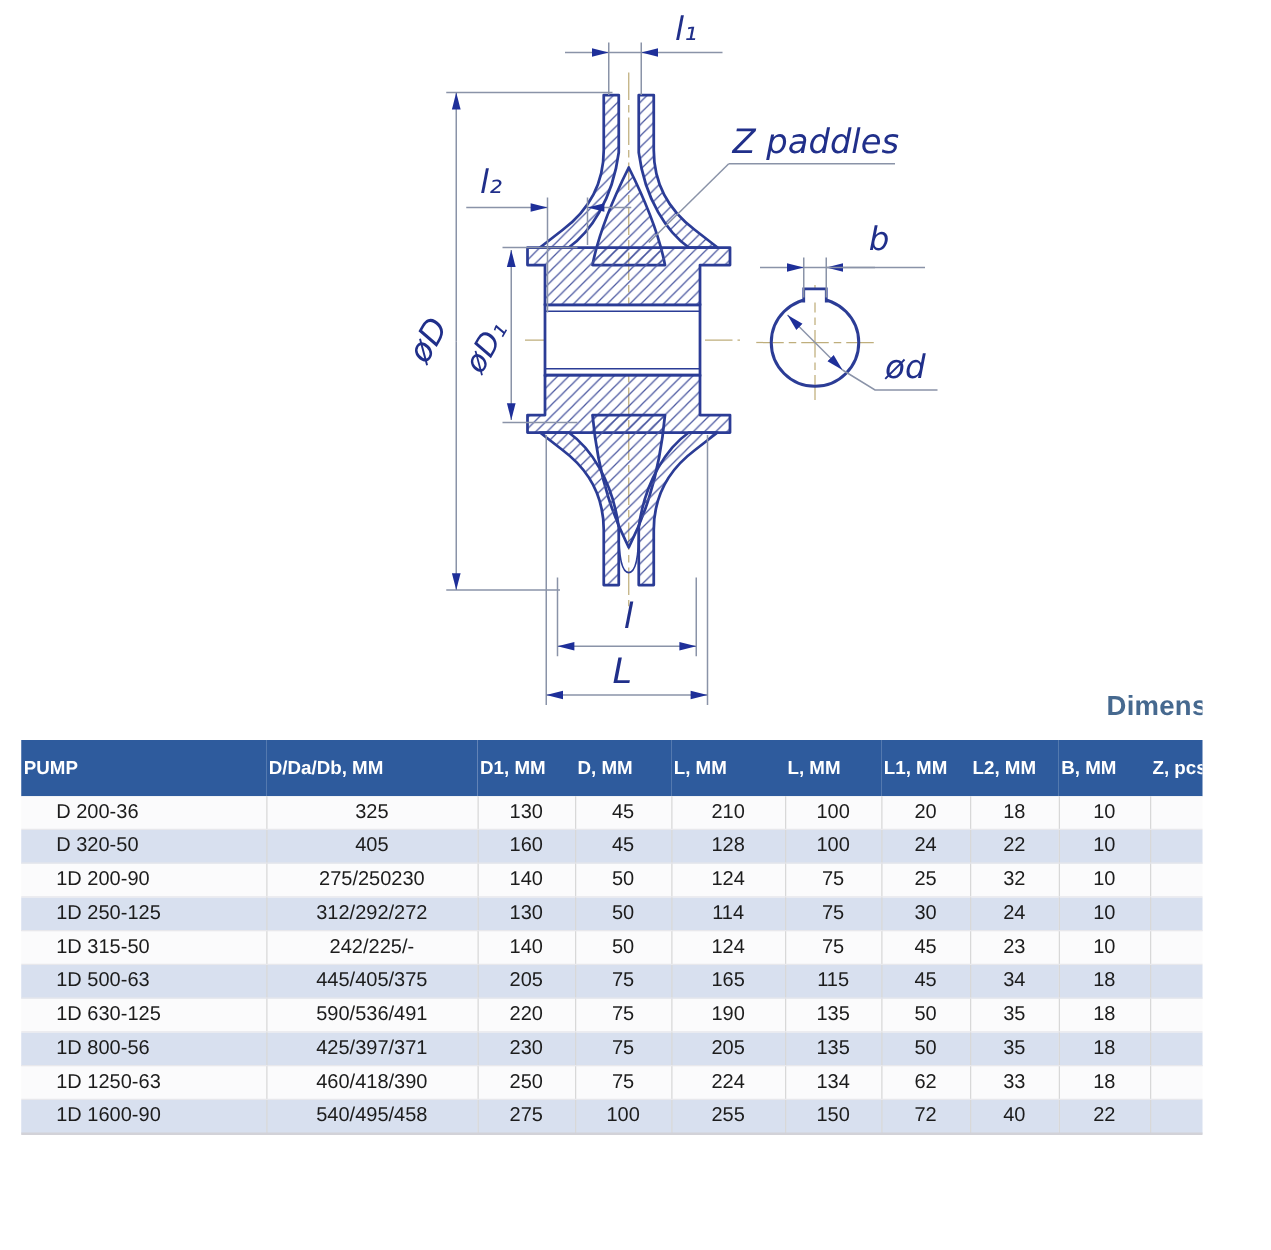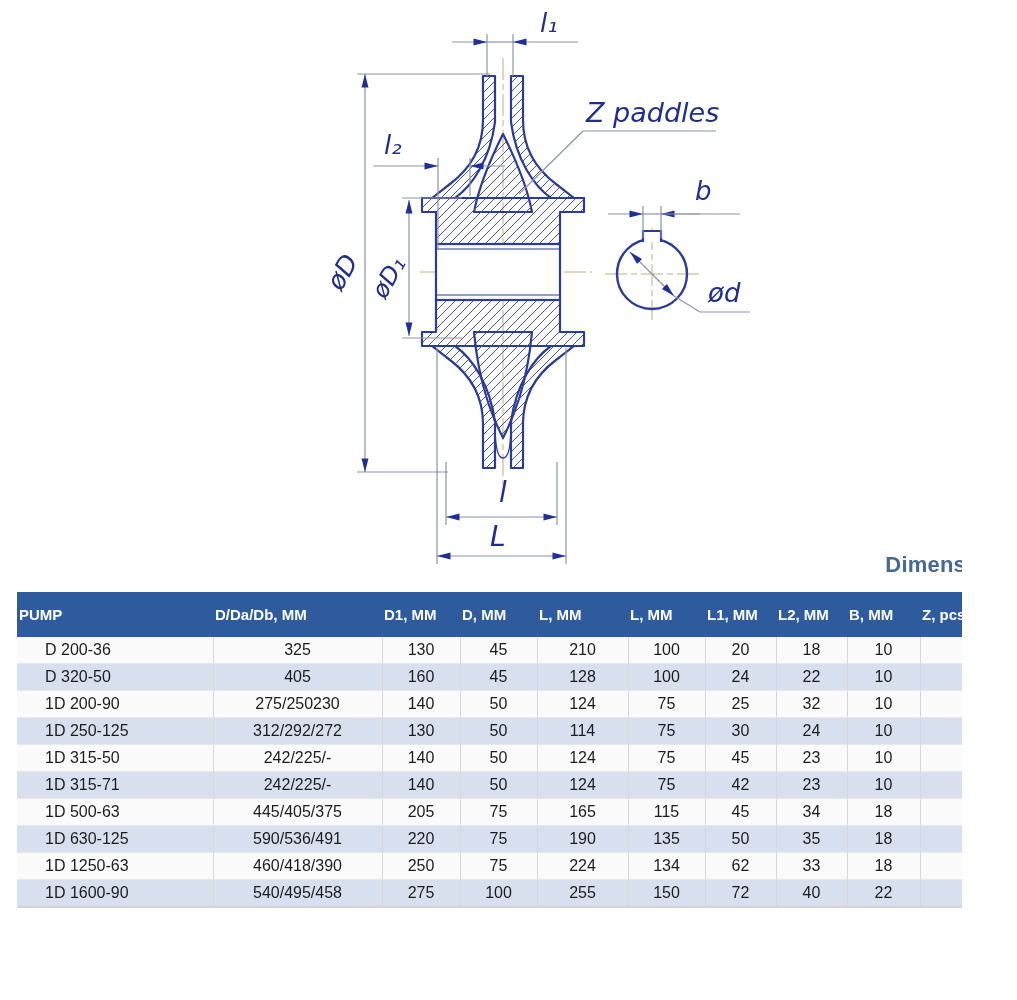--- a/index.html
+++ b/index.html
@@ -215,32 +215,20 @@
           <td>140</td>
           <td>50</td>
           <td>124</td>
           <td>75</td>
           <td>45</td>
           <td>23</td>
           <td>10</td>
           <td>7</td>
         </tr>
         <tr>
-          <td>1D 315-71</td>
-          <td>242/225/-</td>
-          <td>140</td>
-          <td>50</td>
-          <td>124</td>
-          <td>75</td>
-          <td>42</td>
-          <td>23</td>
-          <td>10</td>
-          <td>7</td>
-        </tr>
-        <tr>
           <td>1D 500-63</td>
           <td>445/405/375</td>
           <td>205</td>
           <td>75</td>
           <td>165</td>
           <td>115</td>
           <td>45</td>
           <td>34</td>
           <td>18</td>
           <td>7</td>
@@ -249,20 +237,32 @@
           <td>1D 630-125</td>
           <td>590/536/491</td>
           <td>220</td>
           <td>75</td>
           <td>190</td>
           <td>135</td>
           <td>50</td>
           <td>35</td>
           <td>18</td>
           <td>6</td>
+        </tr>
+        <tr>
+          <td>1D 800-56</td>
+          <td>425/397/371</td>
+          <td>230</td>
+          <td>75</td>
+          <td>205</td>
+          <td>135</td>
+          <td>50</td>
+          <td>35</td>
+          <td>18</td>
+          <td>7</td>
         </tr>
         <tr>
           <td>1D 1250-63</td>
           <td>460/418/390</td>
           <td>250</td>
           <td>75</td>
           <td>224</td>
           <td>134</td>
           <td>62</td>
           <td>33</td>

